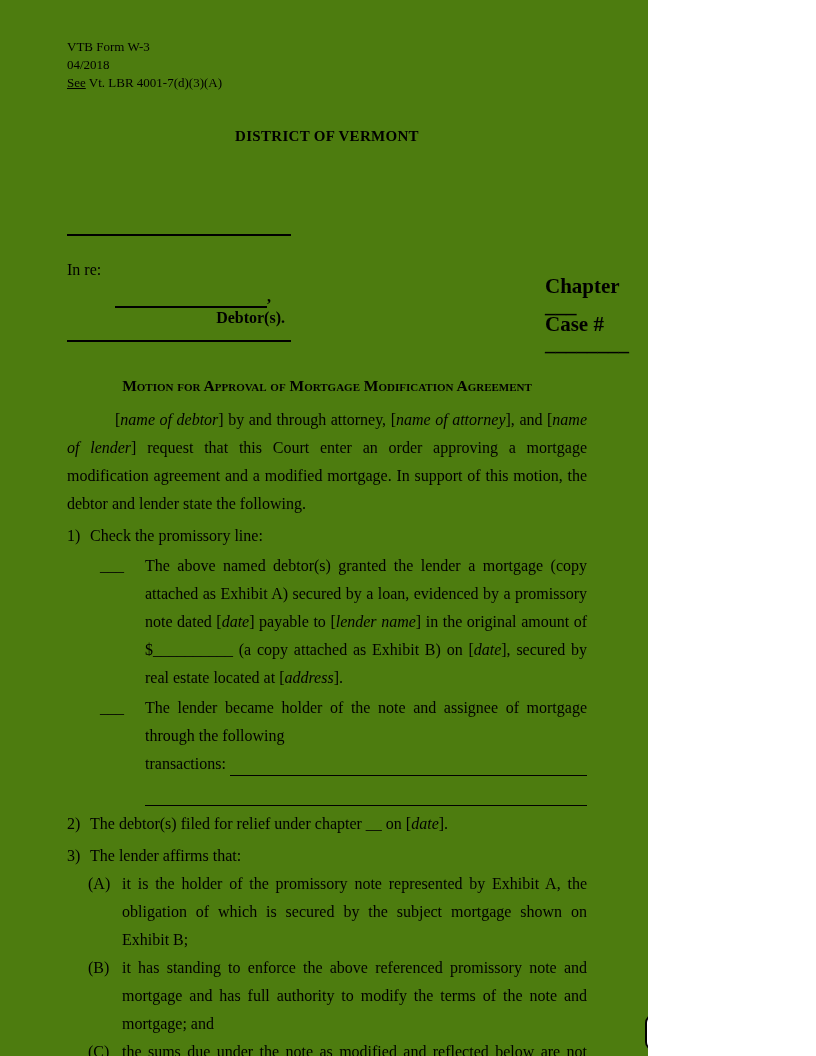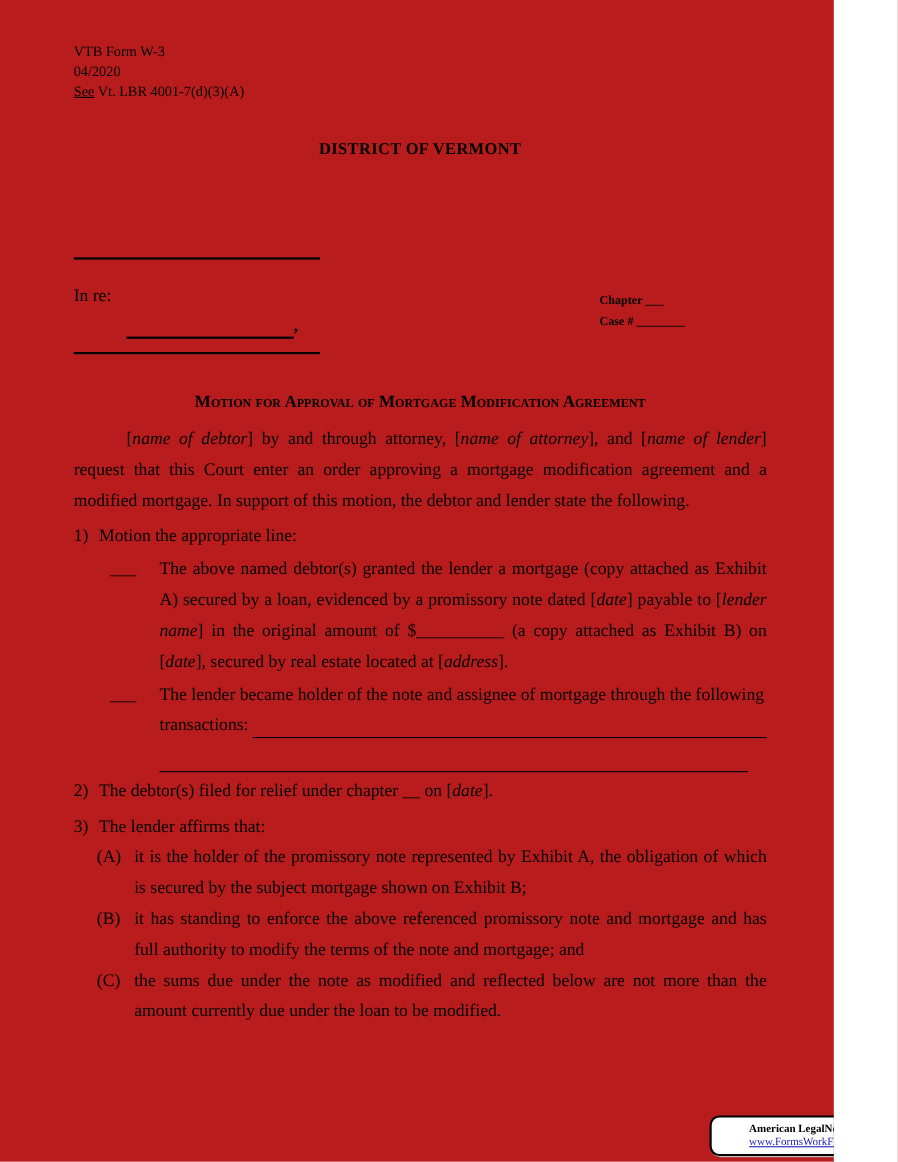--- a/index.html
+++ b/index.html
@@ -1,19 +1,19 @@
 <!DOCTYPE html>
 <html><head>
 <meta charset="utf-8">
 <style>
   html,body { margin:0; padding:0; background:#fff; }
   .page {
     position: relative;
-    width: 758px; height: 1056px;
-    background: #b91c1c;
+    width: 648px; height: 1056px;
+    background: #4d7c0f;
     font-family: "Liberation Serif", serif;
     font-size: 16px; color: #000;
     overflow: hidden;
     border-bottom: 1px solid #e2e2e2;
   }
   .content { padding: 38px 61px 0 67px; }
 
   
   .form-id { font-size: 13px; line-height: 18px; }
   .u { text-decoration: underline; text-align: right; }
@@ -23,37 +23,37 @@
 
   
   .caption { position: relative; margin-top: 88px; }
   .rule { width: 224px; border-bottom: 2px solid #000; }
   .inre { margin-top: 24px; line-height: 20px; }
   .debtor-blank-row { margin-top: 6px; height: 22px; line-height: 22px; }
   .blank-underline { display: inline-block; width: 152px; height: 20px; border-bottom: 2px solid #000; margin-left: 48px; vertical-align: bottom; }
   .comma { font-weight: bold; }
   .debtor-label { width: 218px; text-align: right; font-weight: bold; line-height: 20px; }
   .rule2 { margin-top: 12px; }
-  .caption-right { position: absolute; left: 478px; top: 30px; font-weight: bold; font-size: 11px; line-height: 19px; }
+  .caption-right { position: absolute; left: 478px; top: 43px; font-weight: bold; font-size: 21px; line-height: 19px; }
 
   
   .motion-title { margin-top: 34px; text-align: center; font-weight: bold; font-variant: small-caps; font-size: 15.5px; line-height: 19.5px; }
 
   
   .body-par { margin-top: 10px; line-height: 28px; text-align: justify; }
   .indent-first { text-indent: 48px; }
   .it { font-style: italic; }
 
   .num-item { position: relative; margin-top: 4px; padding-left: 23px; line-height: 28px; }
   .num-item .num { position: absolute; left: 0; top: 0; }
 
   .option { position: relative; padding-left: 78px; line-height: 28px; text-align: justify; margin-top: 2px; }
   .option .check-blank { position: absolute; left: 33px; top: 0; letter-spacing: 0; }
 
-  .trans-row { display: flex; align-items: flex-start; font-family: Liberation Serif, serif; }
+  .trans-row { display: flex; align-items: center; font-family: Liberation Serif, serif; }
   .trans-label { white-space: nowrap; }
   .fill-line { flex: 1 1 auto; height: 24px; border-bottom: 1.5px solid #000; margin-left: 4px; }
   .second-line-row { height: 28px; display: flex; align-items: flex-end; }
   .second-line { width: 535px; height: 24px; border-bottom: 1.5px solid #000; }
 
   .sub-item { position: relative; padding-left: 55px; line-height: 28px; text-align: justify; }
   .sub-item .sub-num { position: absolute; left: 21px; top: 0; }
 
   
   .vendor { position: absolute; left: 645px; top: 1014px; width: 126px; height: 37px;
@@ -68,47 +68,48 @@
            border: 1px solid #000; }
 </style>
 </head>
 <body>
 
 <div class="page">
   <div class="content">
 
     <div class="form-id">
       <div>VTB Form W-3</div>
-      <div>04/2020</div>
+      <div>04/2018</div>
       <div><span class="u">See</span><span> Vt. LBR 4001-7(d)(3)(A)</span></div>
     </div>
 
     <div class="court-title">
       <div>DISTRICT OF VERMONT</div>
     </div>
 
     <div class="caption">
       <div class="rule"></div>
       <div class="inre">In re:</div>
       <div class="debtor-blank-row"><span class="blank-underline"></span><span class="comma">,</span></div>
+      <div class="debtor-label">Debtor(s).</div>
       <div class="rule rule2"></div>
       <div class="caption-right">
         <div>Chapter ___</div>
         <div>Case # ________</div>
       </div>
     </div>
 
     <div class="motion-title">
       <div>Motion for Approval of Mortgage Modification Agreement</div>
     </div>
 
     <div class="body-par indent-first"><span>[</span><span class="it">name of debtor</span><span>] by and through attorney, [</span><span class="it">name of attorney</span><span>], and [</span><span class="it">name of lender</span><span>] request that this Court enter an order approving a mortgage modification agreement and a modified mortgage. In support of this motion, the debtor and lender state the following.</span></div>
 
     <div class="num-item">
-      <span class="num">1)</span><span>Motion the appropriate line:</span>
+      <span class="num">1)</span><span>Check the promissory line:</span>
     </div>
 
     <div class="option">
       <span class="check-blank">___</span>
       <span><span>The above named debtor(s) granted the lender a mortgage (copy attached as Exhibit A) secured by a loan, evidenced by a promissory note dated [</span><span class="it">date</span><span>] payable to [</span><span class="it">lender name</span><span>] in the original amount of $__________ (a copy attached as Exhibit B) on [</span><span class="it">date</span><span>], secured by real estate located at [</span><span class="it">address</span><span>].</span></span>
     </div>
 
     <div class="option">
       <span class="check-blank">___</span>
       <div>The lender became holder of the note and assignee of mortgage through the following</div>

